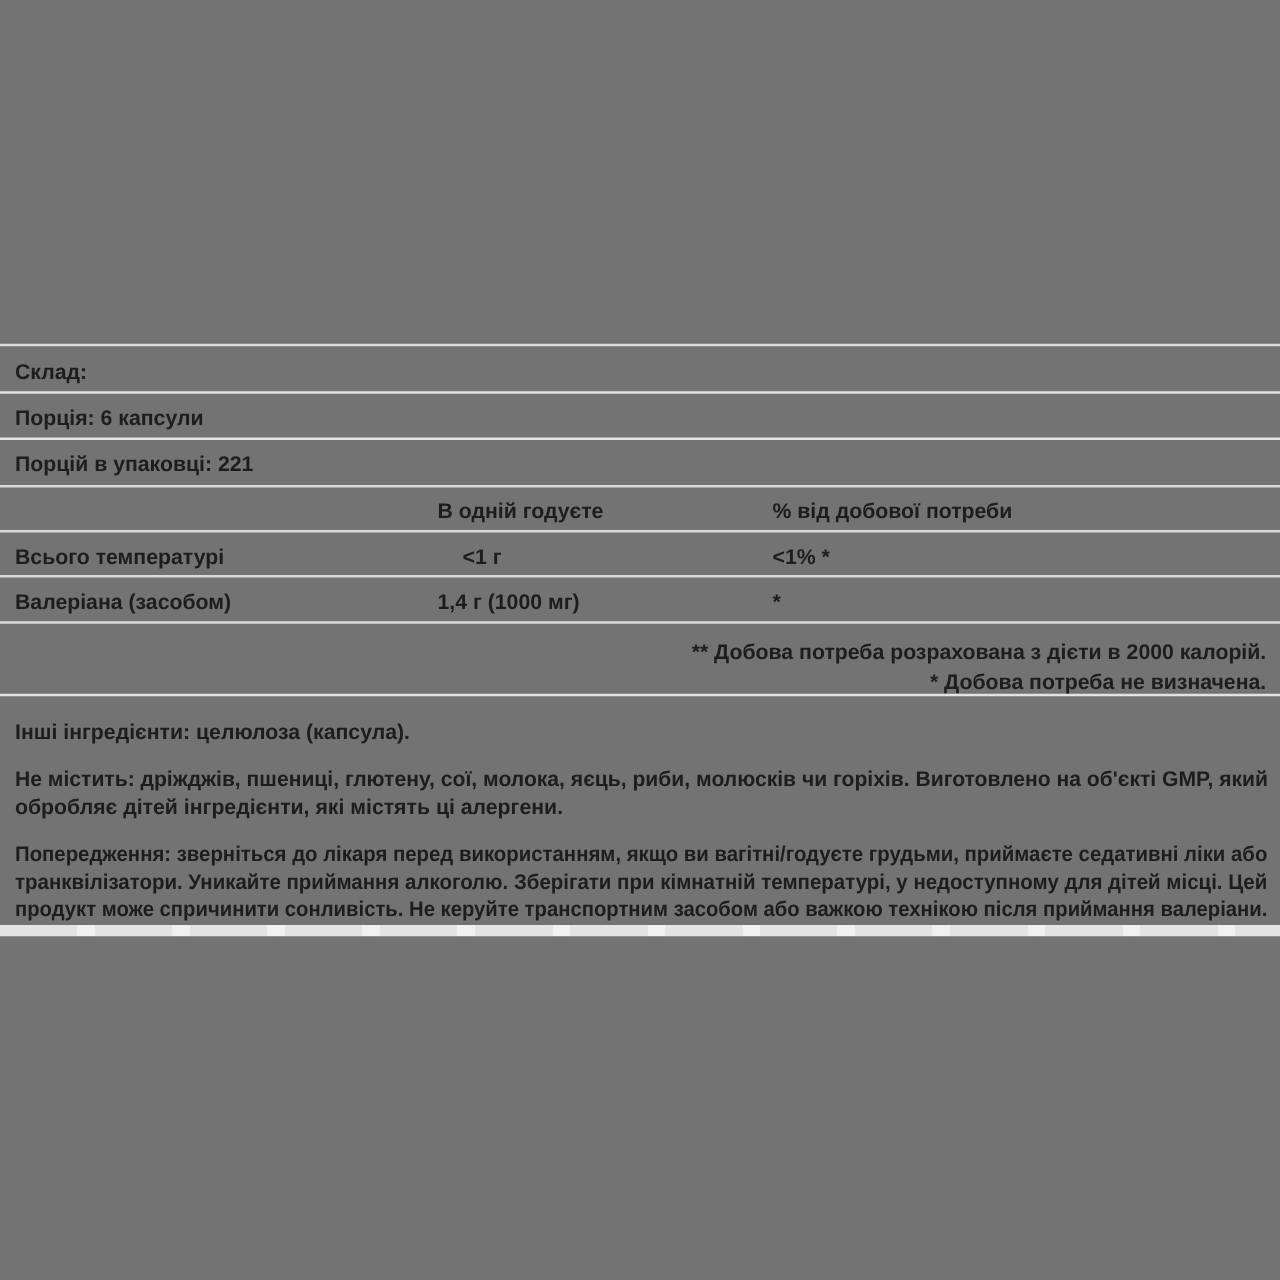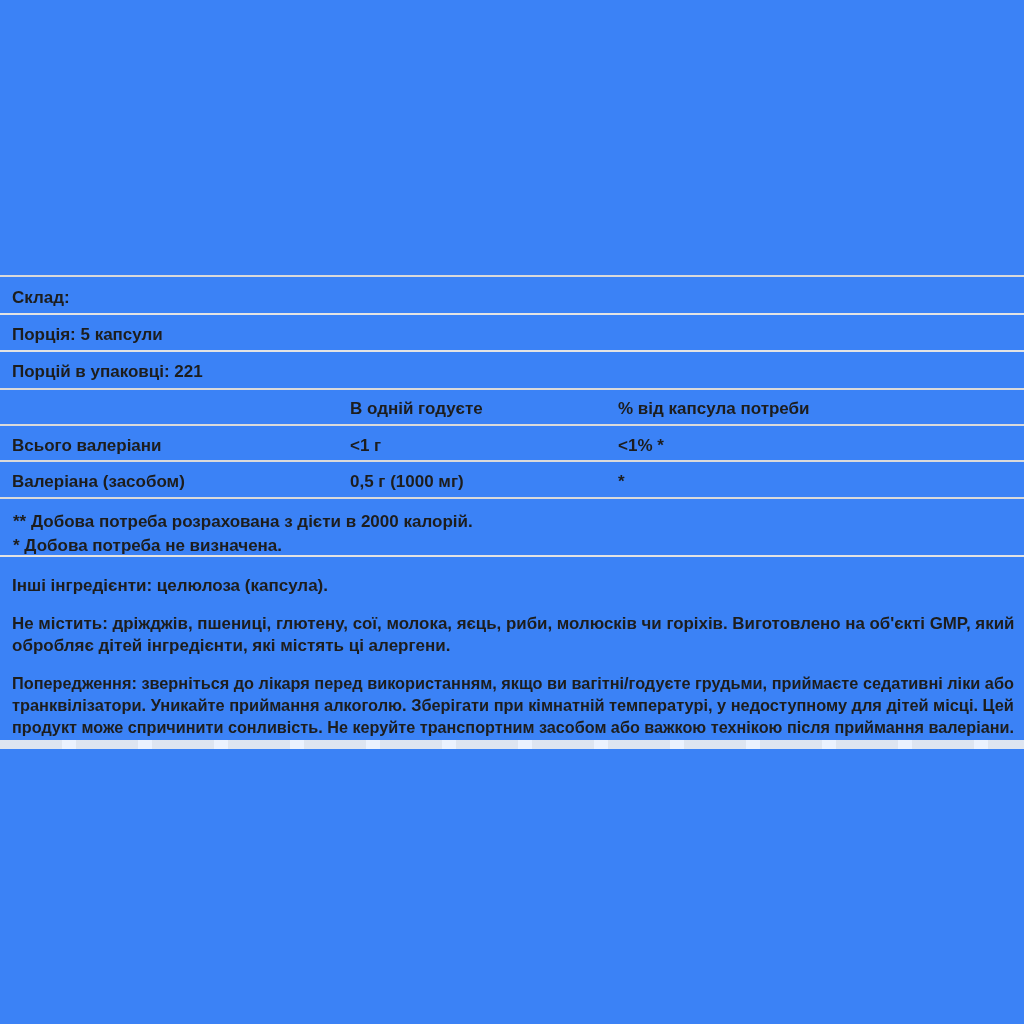--- a/index.html
+++ b/index.html
@@ -5,21 +5,21 @@
   * { margin: 0; padding: 0; box-sizing: border-box; }
   html, body {
     width: 1024px; height: 1024px;
     background: #ffffff;
     font-family: "Liberation Sans", sans-serif;
     overflow: hidden;
   }
   .page {
     position: relative;
     width: 1024px; height: 1024px;
-    background: #3b82f6;
+    background: #737373;
   }
   .txt {
     position: absolute;
     font-weight: 700;
     font-size: 17px;
     color: #1d1d1d;
     white-space: nowrap;
     letter-spacing: 0px;
   }
   .divider {
@@ -32,54 +32,54 @@
     position: absolute;
     left: 0; top: 740px;
     width: 1024px; height: 9px;
     background: repeating-linear-gradient(90deg,
       #f0f0f0 0px, #f0f0f0 62px,
       #ffffff 62px, #ffffff 76px);
     opacity: 0.9;
   }
   .fit { transform-origin: left center; }
   .para-line { line-height: 21.6px; }
-  .foot-line { line-height: 24px; }
+  .foot-line { line-height: 24px; text-align: right; }
 </style>
 </head>
 <body>
 
 <div class="page">
 
   <div class="divider" style="top:275px"></div>
   <div class="divider soft" style="top:313px"></div>
   <div class="divider soft" style="top:350px"></div>
   <div class="divider" style="top:388px"></div>
   <div class="divider" style="top:424px"></div>
   <div class="divider" style="top:460px"></div>
   <div class="divider" style="top:497px"></div>
   <div class="divider soft" style="top:555px"></div>
 
   <div class="txt" style="left:12px; top:288px">Склад:</div>
 
-  <div class="txt" style="left:12px; top:325px">Порція: 5 капсули</div>
+  <div class="txt" style="left:12px; top:325px">Порція: 6 капсули</div>
 
   <div class="txt" style="left:12px; top:362px">Порцій в упаковці: 221</div>
 
   <div class="txt" style="left:350px; top:399px">В одній годуєте</div>
-  <div class="txt" style="left:618px; top:399px">% від капсула потреби</div>
+  <div class="txt" style="left:618px; top:399px">% від добової потреби</div>
 
   <div>
-    <div class="txt" style="left:12px; top:436px">Всього валеріани</div>
-    <div class="txt" style="left:350px; top:436px">&lt;1 г</div>
+    <div class="txt" style="left:12px; top:436px">Всього температурі</div>
+    <div class="txt" style="left:370px; top:436px">&lt;1 г</div>
     <div class="txt" style="left:618px; top:436px">&lt;1% *</div>
   </div>
 
   <div>
     <div class="txt" style="left:12px; top:472px">Валеріана (засобом)</div>
-    <div class="txt" style="left:350px; top:472px">0,5 г (1000 мг)</div>
+    <div class="txt" style="left:350px; top:472px">1,4 г (1000 мг)</div>
     <div class="txt" style="left:618px; top:472px">*</div>
   </div>
 
   <div class="txt foot-line fit" style="left:13px; top:510px; width:1000px">** Добова потреба розрахована з дієти в 2000 калорій.</div>
   <div class="txt fit" style="left:12px; top:576px; width:1000px">Інші інгредієнти: целюлоза (капсула).</div>
 
   <div class="txt foot-line fit" style="left:13px; top:534px; width:1000px">* Добова потреба не визначена.</div>
 
   <div>
     <div class="txt para-line fit" style="left: 12px; top: 613px; width: 1002px; transform: scaleX(0.993062);">Не містить: дріжджів, пшениці, глютену, сої, молока, яєць, риби, молюсків чи горіхів. Виготовлено на об'єкті GMP, який</div>

